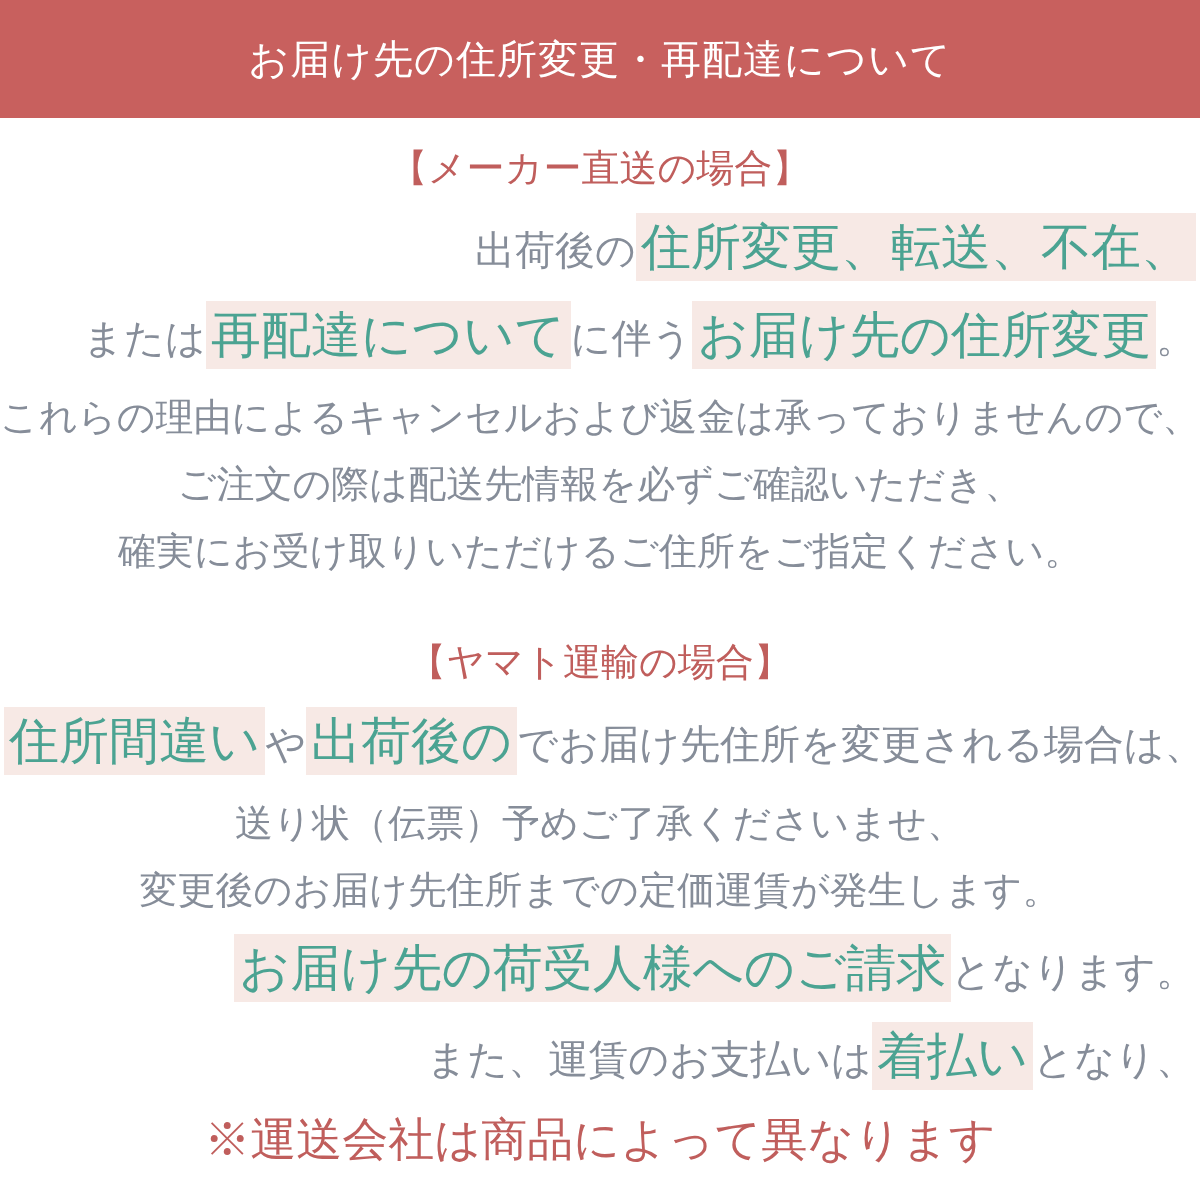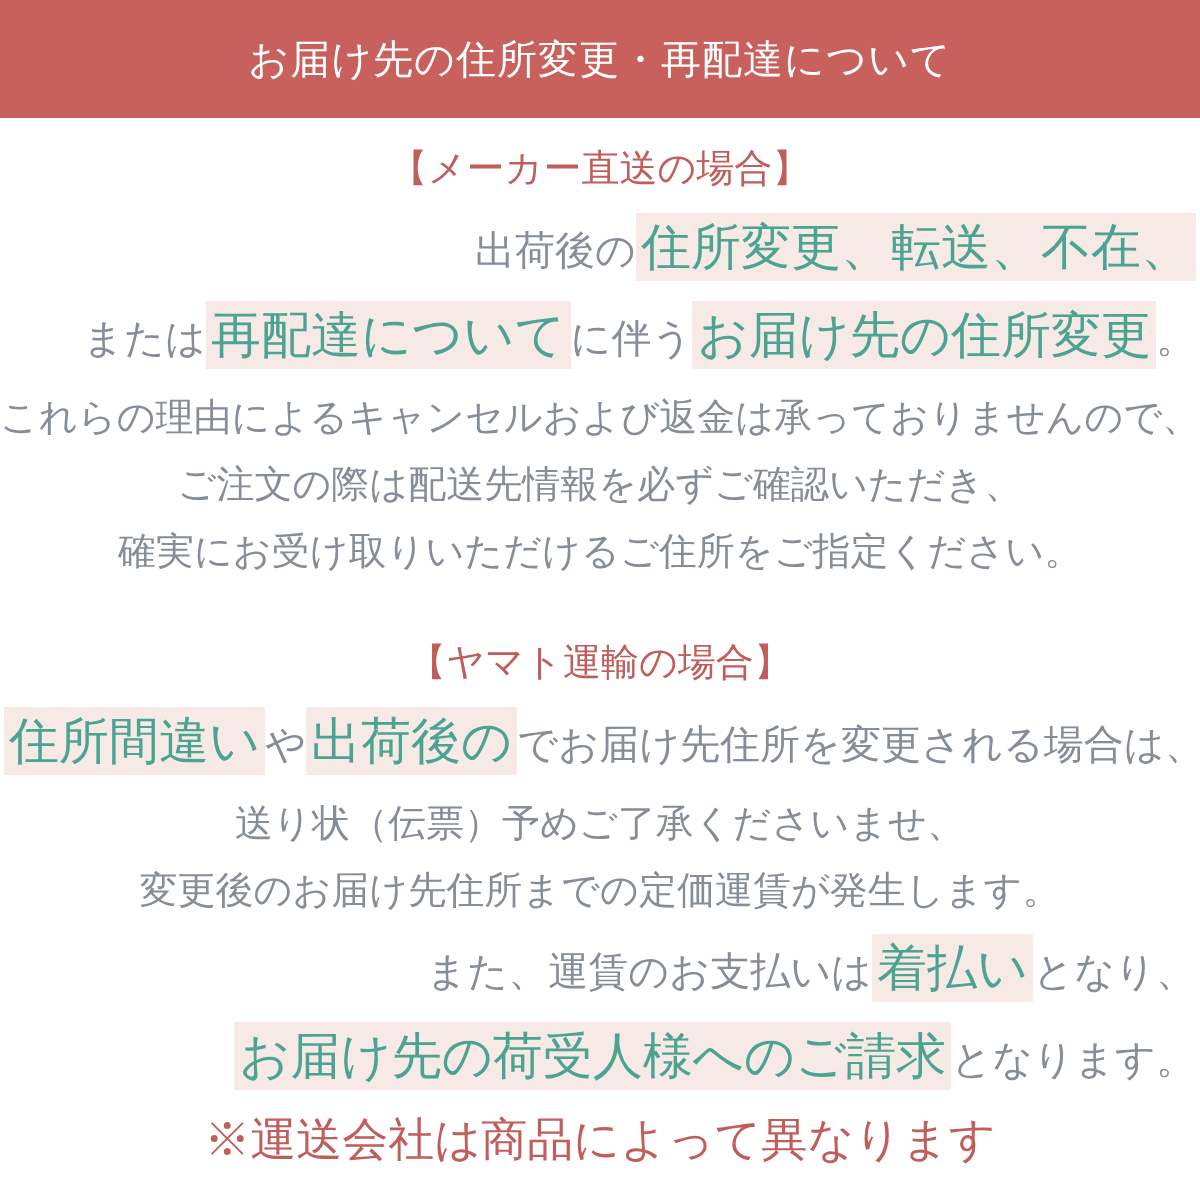--- a/index.html
+++ b/index.html
@@ -80,18 +80,18 @@
         <div class="line line-large"><span class="seg">または</span><span class="seg seg-hl">再配達について</span><span class="seg">に伴う</span><span class="seg seg-hl">お届け先の住所変更</span><span class="seg">。</span></div>
         <div class="line line-small"><span class="seg">これらの理由によるキャンセルおよび返金は承っておりませんので、</span></div>
         <div class="line line-small"><span class="seg">ご注文の際は配送先情報を必ずご確認いただき、</span></div>
         <div class="line line-small"><span class="seg">確実にお受け取りいただけるご住所をご指定ください。</span></div>
       </section>
       <section class="section">
         <h2 class="sec-title">【ヤマト運輸の場合】</h2>
         <div class="line line-large"><span class="seg seg-hl">住所間違い</span><span class="seg">や</span><span class="seg seg-hl">出荷後の</span><span class="seg">でお届け先住所を変更される場合は、</span></div>
         <div class="line line-small"><span class="seg">送り状（伝票）予めご了承くださいませ、</span></div>
         <div class="line line-small"><span class="seg">変更後のお届け先住所までの定価運賃が発生します。</span></div>
+        <div class="line line-large"><span class="seg seg-hl">お届け先の荷受人様へのご請求</span><span class="seg">となります。</span></div>
         <div class="line line-large"><span class="seg">また、運賃のお支払いは</span><span class="seg seg-hl">着払い</span><span class="seg">となり、</span></div>
-        <div class="line line-large"><span class="seg seg-hl">お届け先の荷受人様へのご請求</span><span class="seg">となります。</span></div>
       </section>
     </main>
   <p class="footnote">※運送会社は商品によって異なります</p>
 </div>
 
 </body></html>

